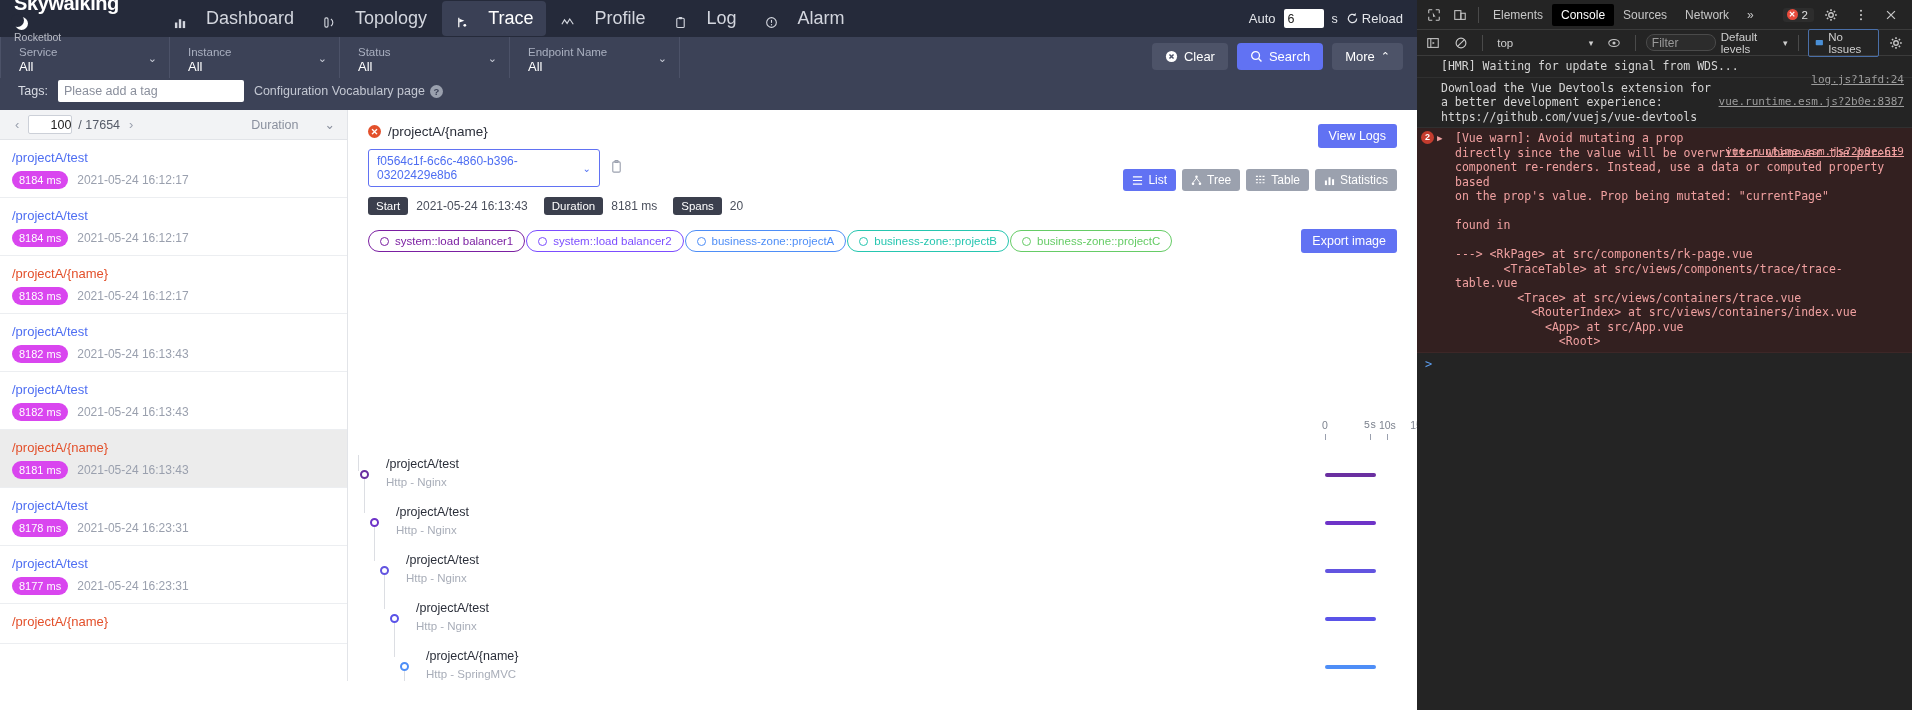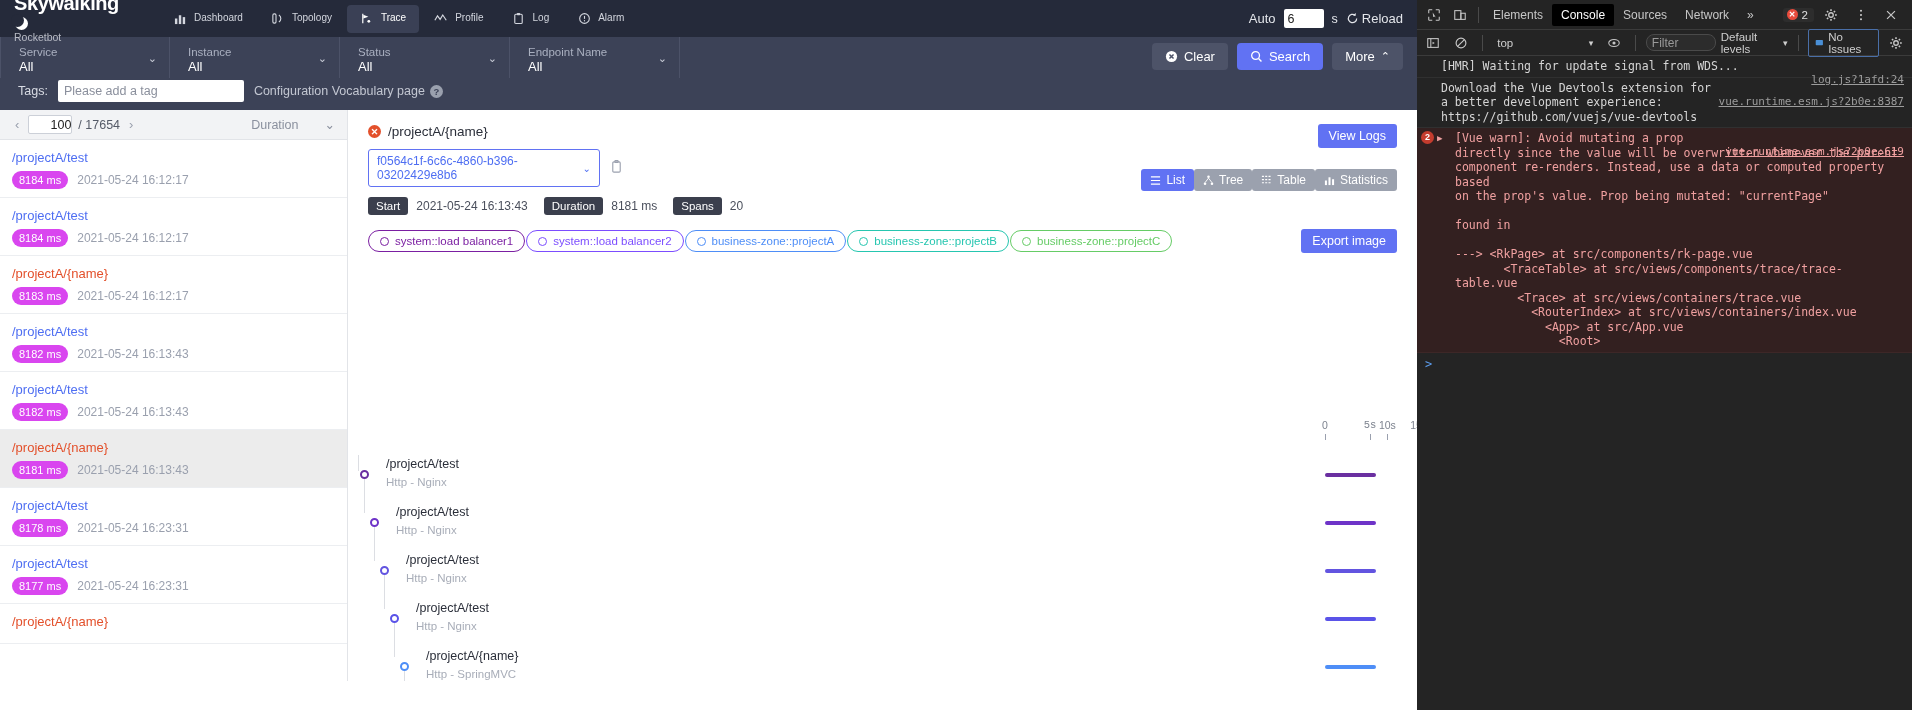--- a/index.html
+++ b/index.html
@@ -23,21 +23,21 @@
   .logo-main { color:#fff; font-size:20px; font-weight:bold; letter-spacing:-0.4px; line-height:19px; position:relative; }
   .logo-moon {
     display:inline-block; width:13px; height:13px; border-radius:50%;
     background:#fff; position:relative; margin-left:1px; vertical-align:-1px;
   }
   .logo-moon::after{ content:""; position:absolute; left:-4px; top:-3px; width:13px;height:13px;border-radius:50%;background:#252a3a;}
   .logo-sub { color:#b9bcc6; font-size:10.5px; line-height:11px; margin-top:0px; }
 
   .nav { display:flex; align-items:center; margin-left: 28px; gap: 2px; }
   .nav-item {
-    display:flex; align-items:flex-start; gap:7px; color:#d3d6de; font-size:10px;
+    display:flex; align-items:flex-end; gap:19px; color:#d3d6de; font-size:18px;
     padding:7px 13px; border-radius:4px; cursor:pointer; white-space:nowrap;
   }
   .nav-item.active { background:#3a4055; color:#fff; }
   .nav-ico { display:inline-flex; width:14px; height:14px; align-items:center; justify-content:center; }
   .nav-ico svg { display:block; }
 
   .hdr-right { position:absolute; right:14px; top:0; height:37px; display:flex; align-items:center; gap:8px; }
   .auto-label { color:#e3e5ea; font-size:13px; }
   .auto-input {
     width:40px; height:19px; background:#fff; border:none; border-radius:2px;
@@ -128,21 +128,21 @@
   }
   .copy-ico { color:#9aa0ae; cursor:pointer; }
   .dt-statrow { display:flex; align-items:center; gap:8px; margin-top:10px; }
   .stat-key { background:#3b3f4d; color:#fff; font-size:11.5px; border-radius:3px; padding:3px 8px; }
   .stat-val { color:#4a4f5c; font-size:12px; margin-right:8px; }
 
   .viewlogs {
     position:absolute; right:20px; top:14px; background:#6172f3; color:#fff;
     font-size:12.5px; padding:5px 11px; border-radius:3px; cursor:pointer;
   }
-  .viewmodes { position:absolute; right:20px; top:59px; display:flex; }
+  .viewmodes { position:absolute; right:20px; top:59px; display:flex; gap:6px; }
   .vm {
     display:flex; align-items:center; gap:5px; font-size:12px; padding:4px 9px;
     border-radius:3px; background:#9ba1ae; color:#fff; cursor:pointer; white-space:nowrap;
   }
   .vm.active { background:#6172f3; }
 
   .chips { display:flex; align-items:center; gap:1px; padding:14px 20px 0 20px; flex-wrap:nowrap; }
   .chip {
     display:flex; align-items:center; gap:6px; border:1px solid; border-radius:13px;
     font-size:11.5px; padding:4px 11px; white-space:nowrap; cursor:pointer; background:#fff;

